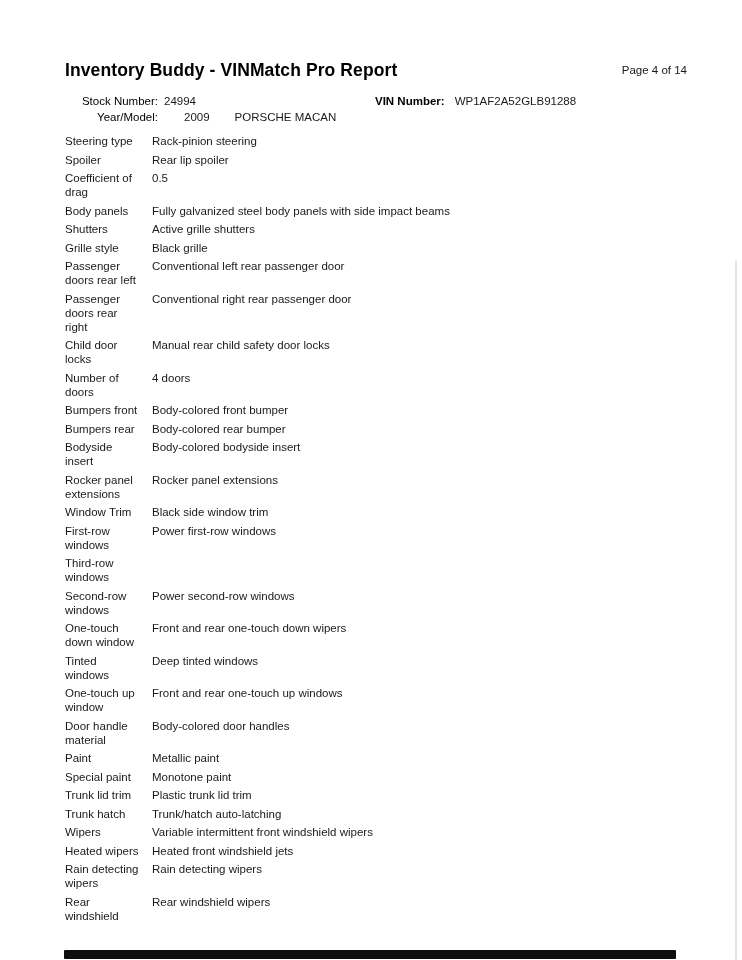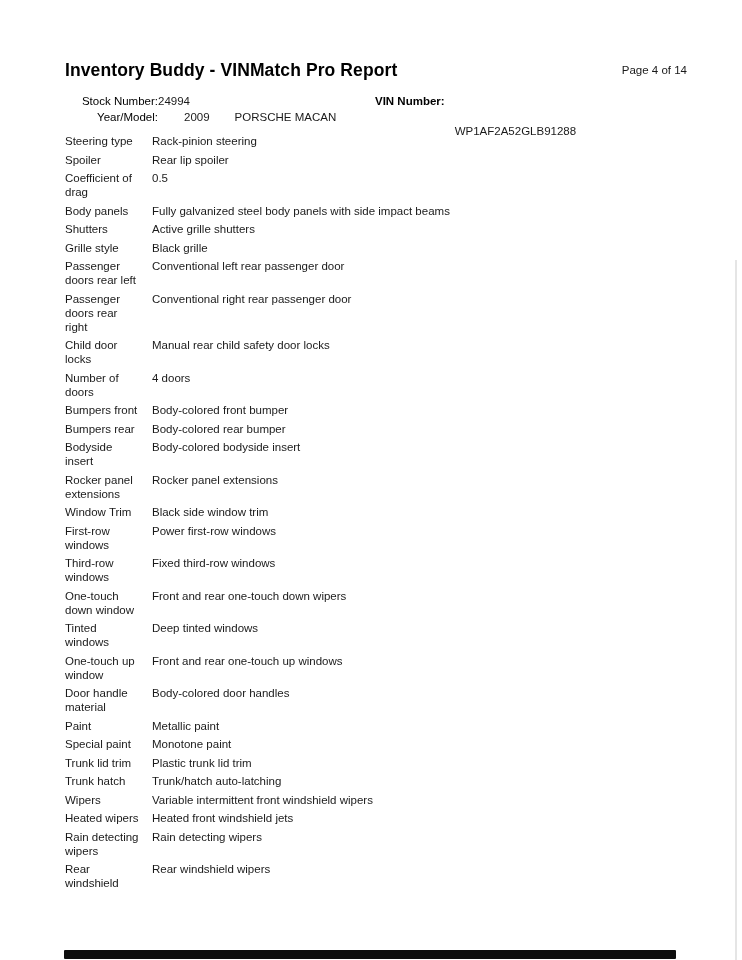--- a/index.html
+++ b/index.html
@@ -64,26 +64,26 @@
   }
   .hdr-row { display: flex; position: relative; }
   .hlabel {
     display: inline-block;
     width: 93px;
     text-align: right;
     font-weight: normal;
     color: #000000;
     flex: 0 0 auto;
   }
-  .hval { }
+  .hval { margin-left: 6px; }
   .hval-year { margin-left: 26px; }
   .hval-model { margin-left: 25px; }
   .vin-group { position: absolute; left: 310px; top: 0; display: flex; justify-content: center; }
   .vin-group .hlabel-vin { font-weight: bold; color: #000000; }
-  .vin-group .hval { margin-left: 10px; margin-top: 30px; }
+  .vin-group .hval { margin-left: 10px; }
 
   .spec-table {
     position: absolute;
     top: 134px;
     left: 65px;
     width: 625px;
     font-size: 11.5px;
   }
   .spec-row {
     display: grid;
@@ -196,23 +196,26 @@
       <div class="spec-value">Black side window trim</div>
     </div>
 
     <div class="spec-row">
       <div class="spec-label">First-row windows</div>
       <div class="spec-value">Power first-row windows</div>
     </div>
 
     <div class="spec-row">
       <div class="spec-label">Third-row windows</div>
-      <div class="spec-value">Fixed third-row windows</div>
-    </div>
-
+    </div>
+
+    <div class="spec-row">
+      <div class="spec-label">Second-row windows</div>
+      <div class="spec-value">Power second-row windows</div>
+    </div>
 
     <div class="spec-row">
       <div class="spec-label">One-touch down window</div>
       <div class="spec-value">Front and rear one-touch down wipers</div>
     </div>
 
     <div class="spec-row">
       <div class="spec-label">Tinted windows</div>
       <div class="spec-value">Deep tinted windows</div>
     </div>

